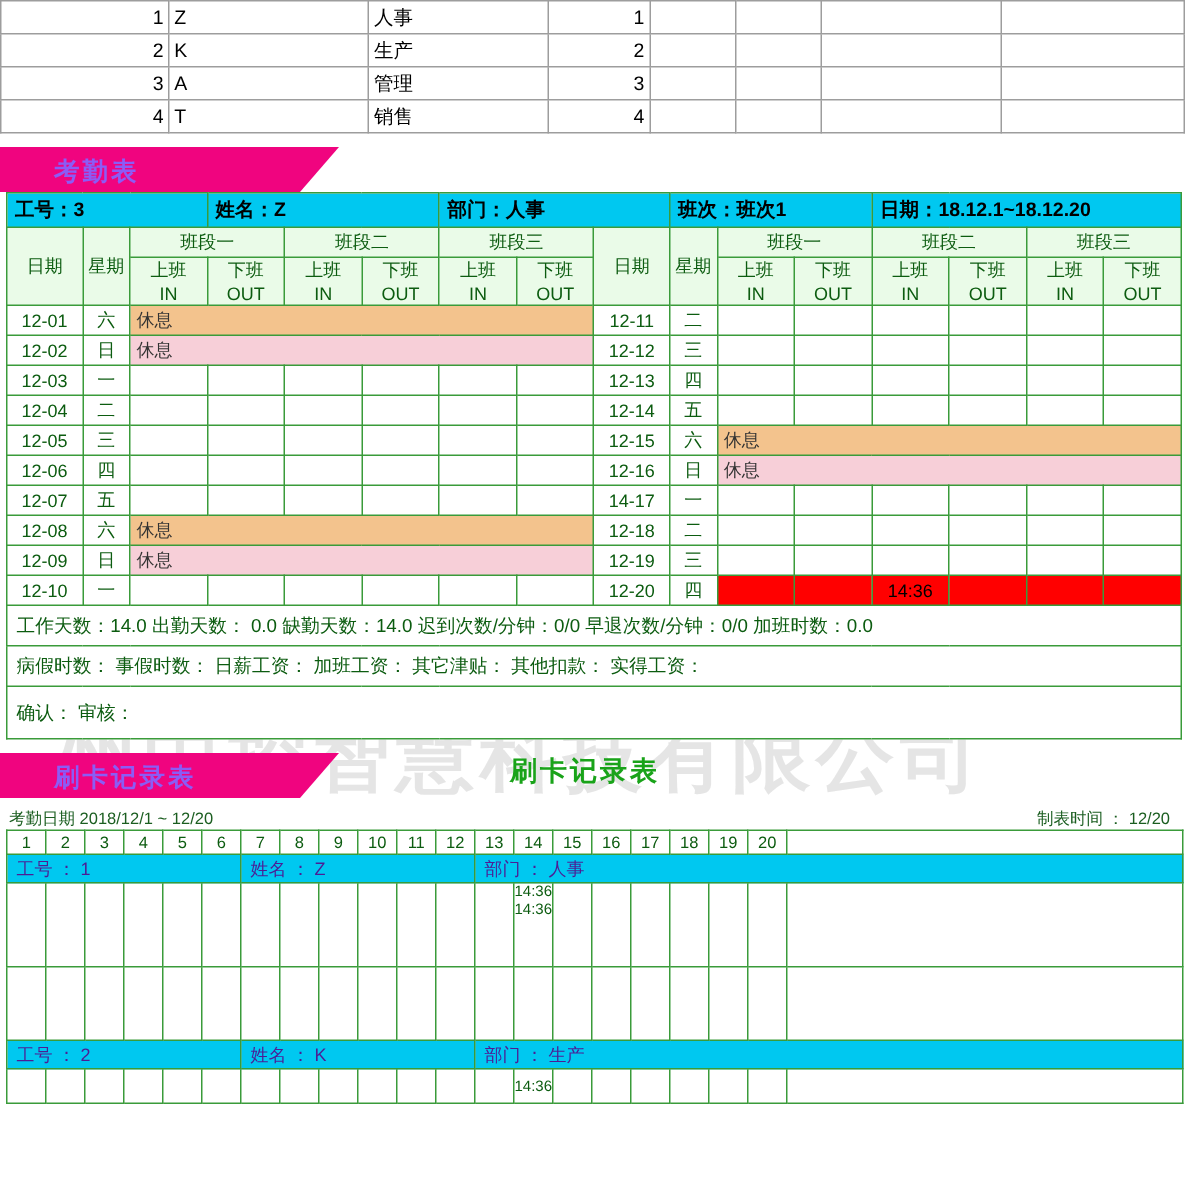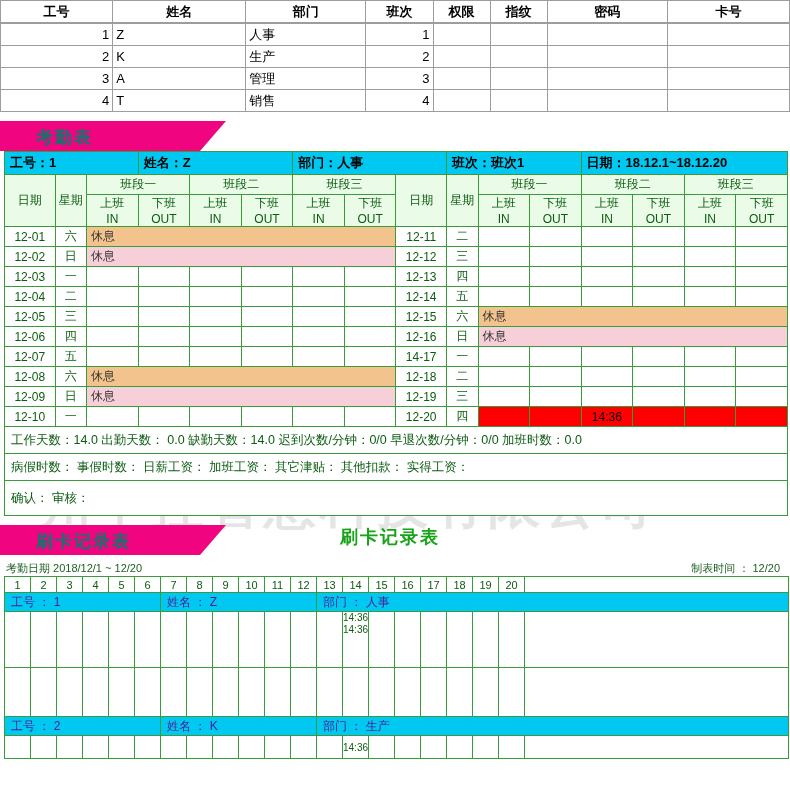--- a/index.html
+++ b/index.html
@@ -69,21 +69,21 @@
     position:absolute;left:0;top:0;height:30px;width:200px;
     background:#f0047f;
   }
   .banner .tri{
     position:absolute;left:200px;top:0;width:0;height:0;
     border-top:30px solid #f0047f;
     border-right:26px solid transparent;
   }
   .banner .txt{
     position:absolute;left:36px;top:5px;
-    color:#0f766e;font-size:17px;font-weight:bold;letter-spacing:2px;
+    color:#8b5cf6;font-size:17px;font-weight:bold;letter-spacing:2px;
   }
 
   
   .att{width:784px;table-layout:fixed;margin-left:4px;}
   .att td{
     border:1px solid #3a9b3a;
     font-size:12px;height:19px;text-align:center;
     color:#1b5e20;
     background:#fff;
   }
@@ -135,30 +135,20 @@
       <col style="width:112px">
         <col style="width:133px">
         <col style="width:120px">
       <col style="width:67px">
         <col style="width:57px">
         <col style="width:57px">
       <col style="width:120px">
         <col style="width:122px">
     </colgroup>
     <tbody>
-        <tr class="hdr">
-      <td>工号</td>
-      <td>姓名</td>
-      <td>部门</td>
-      <td>班次</td>
-      <td>权限</td>
-      <td>指纹</td>
-      <td>密码</td>
-      <td>卡号</td>
-    </tr>
     <tr>
       <td class="num">1</td>
       <td>Z</td>
       <td>人事</td>
       <td class="num">1</td>
       <td></td>
       <td></td>
       <td></td>
       <td></td>
     </tr>
@@ -216,21 +206,21 @@
       <col style="width:49px">
         <col style="width:49px">
       <col style="width:49px">
         <col style="width:49px">
       <col style="width:49px">
         <col style="width:49px">
     </colgroup>
 
     <tbody>
         <tr>
-      <td class="info" colspan="3">工号：1</td>
+      <td class="info" colspan="3">工号：3</td>
       <td class="info" colspan="3">姓名：Z</td>
       <td class="info" colspan="3">部门：人事</td>
       <td class="info" colspan="3">班次：班次1</td>
       <td class="info" colspan="4">日期：18.12.1~18.12.20</td>
     </tr>
 
     <tr>
       <td class="hd" rowspan="2">日期</td>
       <td class="hd" rowspan="2">星期</td>
       <td class="hd" colspan="2">班段一</td>

